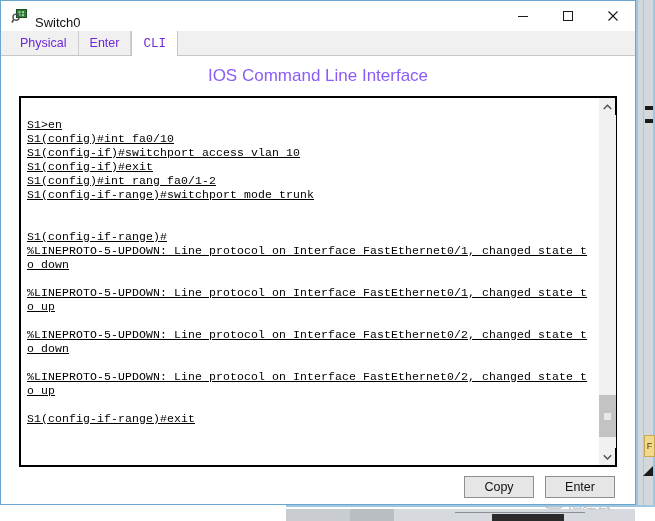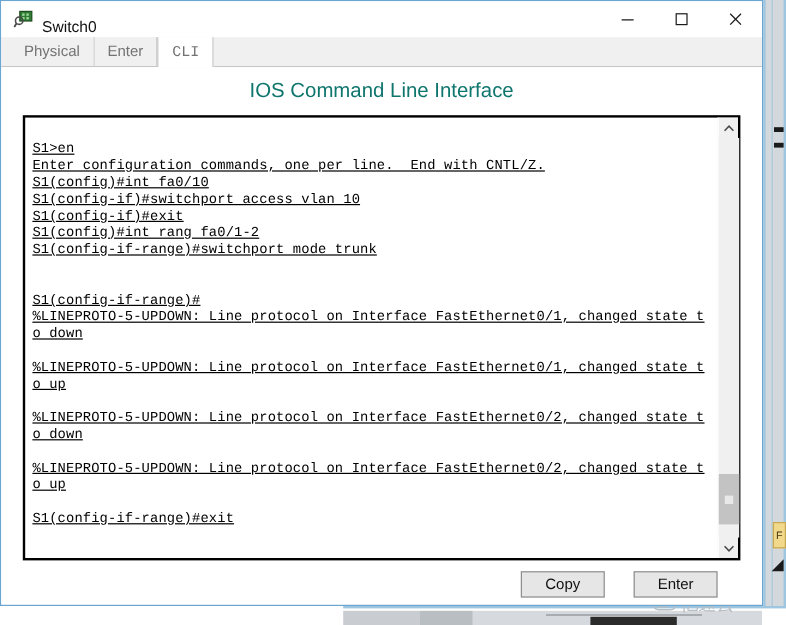--- a/index.html
+++ b/index.html
@@ -156,21 +156,21 @@
     display: flex;
     align-items: flex-end;
     padding-left: 8px;
     box-sizing: border-box;
   }
   .tab {
     height: 24px;
     padding: 0 11px;
     display: flex; align-items: center;
     font-size: 12.5px;
-    color: #737373;
+    color: #6d28d9;
     background: #f0f0f0;
     border-right: 1px solid #cfcfcf;
     box-sizing: border-box;
     white-space: nowrap;
   }
   .tab.active {
     background: #ffffff;
     border-right: 1px solid #c6c6c6;
     border-left: 1px solid #c6c6c6;
     position: relative;
@@ -182,21 +182,21 @@
   
   .content {
     position: relative;
     height: 447px;
     background: #ffffff;
   }
 
   .panel-heading {
     text-align: center;
     font-size: 17px;
-    color: #0f766e;
+    color: #8b5cf6;
     padding-top: 10px;
     font-family: "Liberation Sans", sans-serif;
   }
 
   .terminal-wrap {
     position: absolute;
     left: 18px; top: 40px;
     width: 598px; height: 371px;
     border: 2px solid #000000;
     box-sizing: border-box;
@@ -253,22 +253,22 @@
   .sb-grip {
     position: absolute;
     left: 5px; top: 18px;
     width: 7px; height: 7px;
     background: #e8e8e8;
   }
 
   
   .btn-row {
     position: absolute;
-    right: 37px; top: 420px;
-    display: flex; gap: 24px;
+    right: 20px; top: 420px;
+    display: flex; gap: 11px;
   }
   .btn {
     width: 70px; height: 22px;
     background: #e6e6e6;
     border: 1px solid #8e8e8e;
     box-sizing: border-box;
     font-size: 12.5px;
     color: #111111;
     display: flex; align-items: center; justify-content: center;
     font-family: "Liberation Sans", sans-serif;
@@ -349,21 +349,20 @@
 
     <div class="content">
 
       <div class="panel-heading">IOS Command Line Interface</div>
 
       <div class="terminal-wrap">
 
         <div class="terminal" id="terminal">
             <div class="term-line blank">&nbsp;</div>
             <div class="term-line">S1&gt;en</div>
-            <div class="term-line">Enter configuration commands, one per line.  End with CNTL/Z.</div>
             <div class="term-line">S1(config)#int fa0/10</div>
             <div class="term-line">S1(config-if)#switchport access vlan 10</div>
             <div class="term-line">S1(config-if)#exit</div>
             <div class="term-line">S1(config)#int rang fa0/1-2</div>
             <div class="term-line">S1(config-if-range)#switchport mode trunk</div>
             <div class="term-line blank">&nbsp;</div>
             <div class="term-line blank">&nbsp;</div>
             <div class="term-line">S1(config-if-range)#</div>
             <div class="term-line">%LINEPROTO-5-UPDOWN: Line protocol on Interface FastEthernet0/1, changed state t</div>
             <div class="term-line">o down</div>

